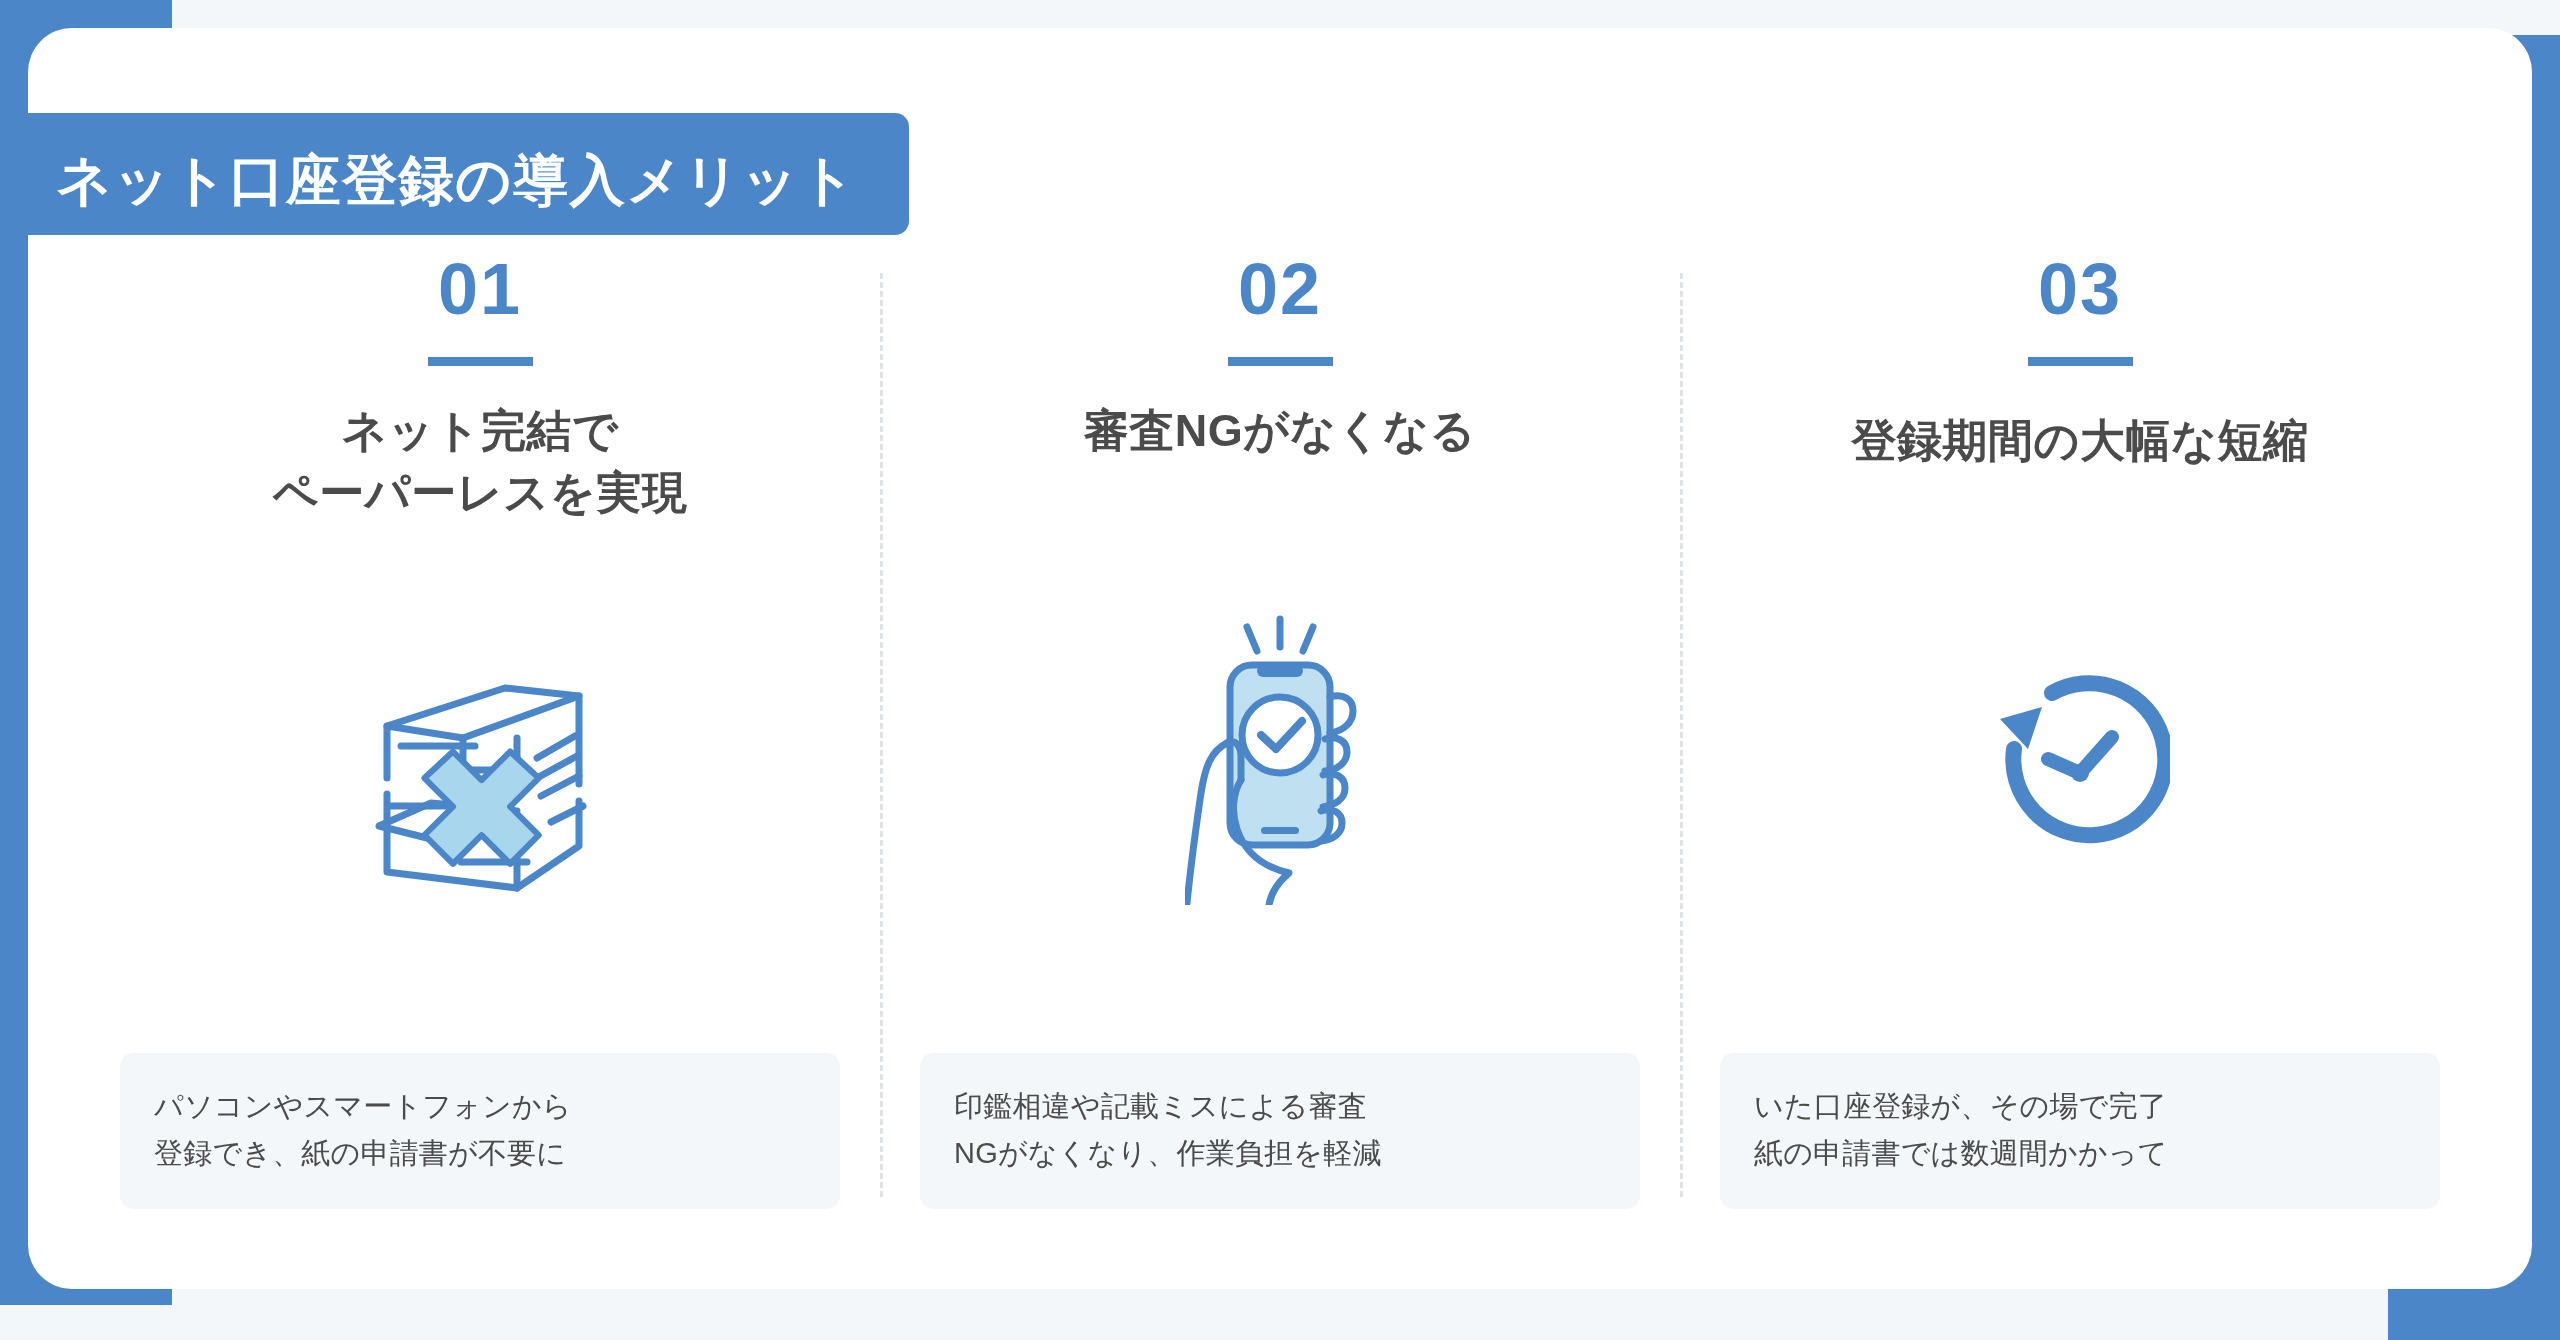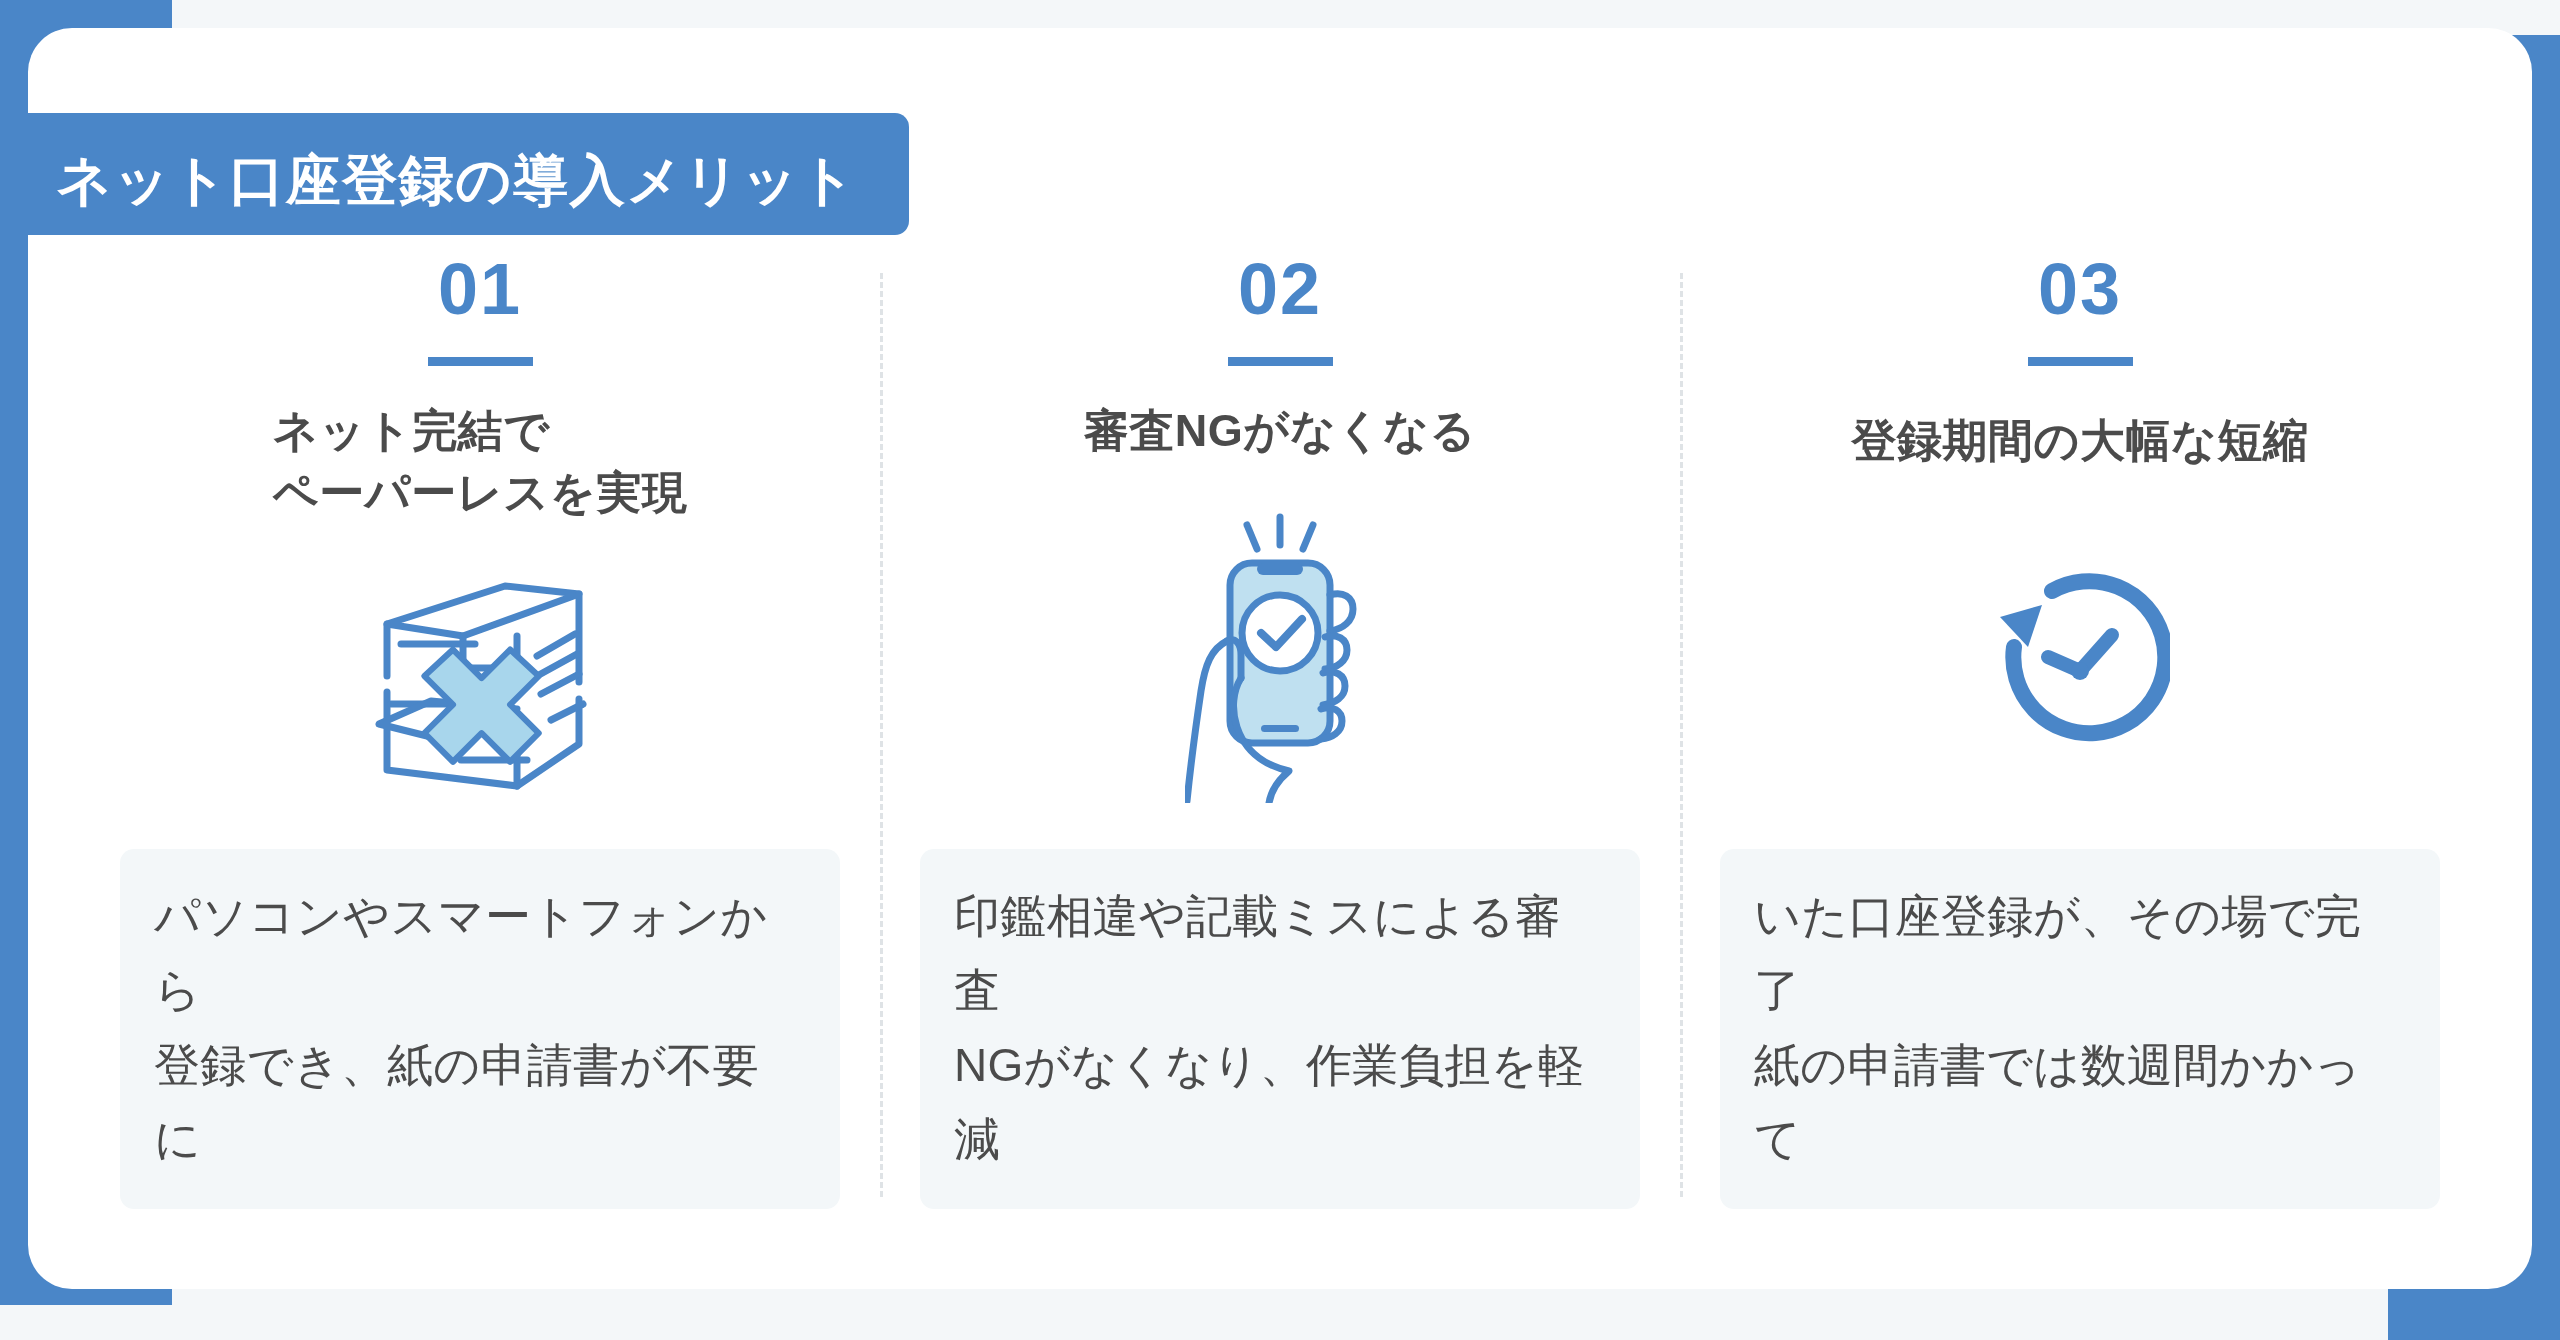--- a/index.html
+++ b/index.html
@@ -112,21 +112,21 @@
     height: 9px;
     background: #4a86c8;
     margin-top: 32px;
   }
   .col-heading {
     margin-top: 34px;
     font-size: 45px;
     font-weight: bold;
     color: #4b4b4b;
     line-height: 1.38;
-    text-align: left;
+    text-align: center;
     letter-spacing: 0.5px;
   }
 
   .icon-wrap {
     flex: 1 1 auto;
     display: flex;
     align-items: center;
     justify-content: center;
     width: 100%;
     min-height: 0;
@@ -136,21 +136,21 @@
   .desc-box {
     width: 100%;
     max-width: 740px;
     background: #f3f7f9;
     border-radius: 14px;
     padding: 30px 34px 32px;
     box-sizing: border-box;
     margin-bottom: 4px;
   }
   .desc-text {
-    font-size: 46px;
+    font-size: 29px;
     color: #4b4b4b;
     line-height: 1.62;
     letter-spacing: 0.2px;
   }
 
   
   .column.col-1 .col-heading { margin-top: 34px; }
   .column.col-2 .col-heading { }
   .column.col-3 .col-heading { margin-top: 44px; }
 </style>

